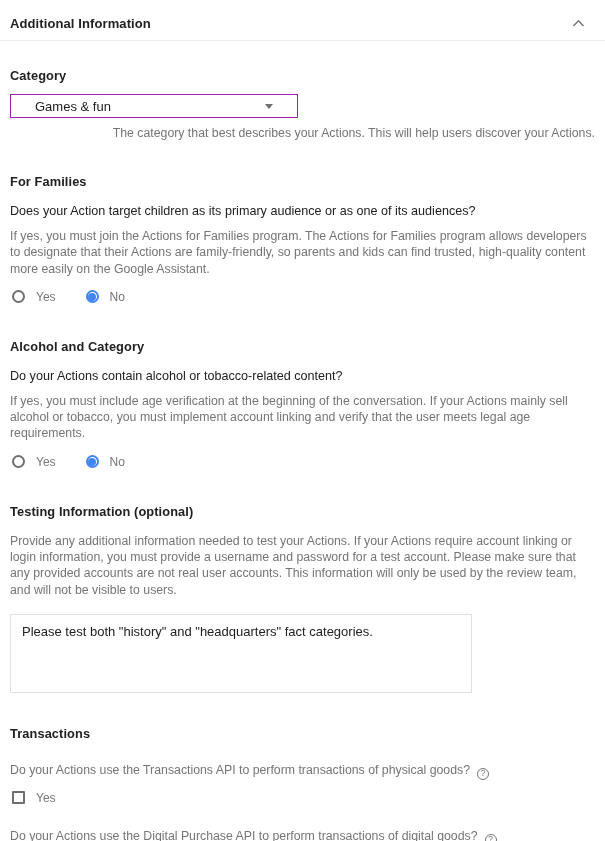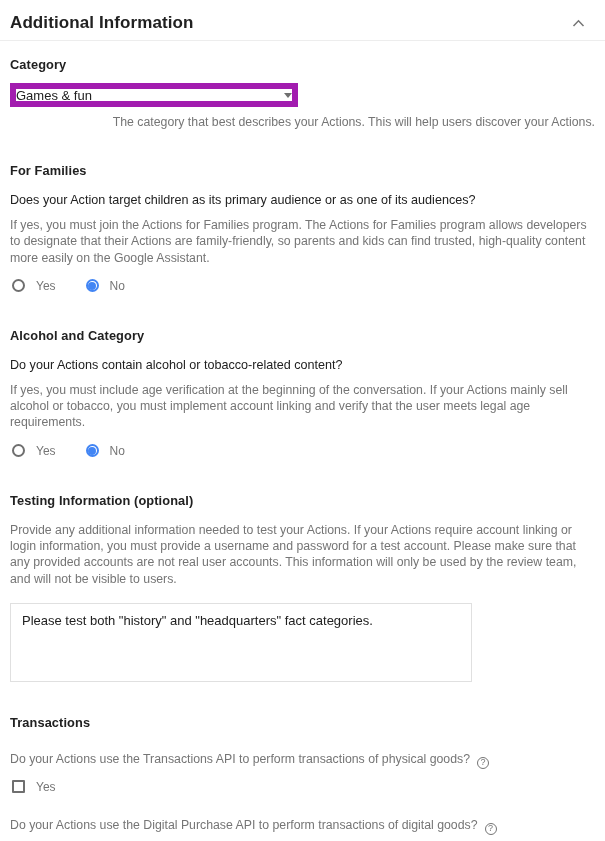--- a/index.html
+++ b/index.html
@@ -6,36 +6,36 @@
   html, body { margin: 0; padding: 0; background: #fff; }
   body {
     width: 605px; height: 841px; overflow: hidden;
     font-family: "Liberation Sans", "DejaVu Sans", sans-serif;
     color: #212121;
   }
   .page { padding: 15px 10px 10px 10px; }
 
   
   .header { display: flex; justify-content: space-between; align-items: center; height: 16px; }
-  .page-title { font-size: 17px; font-weight: bold; color: #212121; letter-spacing: .1px; }
+  .page-title { font-size: 13px; font-weight: bold; color: #212121; letter-spacing: .1px; }
   .chevron-btn { display: inline-flex; align-items: center; padding: 2px 4px; cursor: pointer; margin-right: 6px; }
   .divider { border: none; border-top: 1px solid #ededed; margin: 9px -10px 0 -10px; }
 
   
   .section-title { font-size: 12.8px; font-weight: bold; color: #212121; letter-spacing: .1px; }
   .question { font-size: 12.6px; color: #212121; line-height: 1.32; max-width: 585px; }
   .question.gray { color: #757575; font-size: 12.3px; }
   .helper { font-size: 12.3px; color: #757575; line-height: 1.33; max-width: 585px; }
 
   
   .select-box {
     margin-top: 11px; width: 288px; height: 24px;
-    border: 6px solid #a21caf; background: #fff;
+    border: 1px solid #a21caf; background: #fff;
     display: flex; align-items: center; justify-content: space-between;
-    padding: 0 0; cursor: pointer;
+    padding: 0 24px; cursor: pointer;
   }
   .select-value { font-size: 13px; color: #212121; }
   .caret-down {
     width: 0; height: 0;
     border-left: 4.5px solid transparent; border-right: 4.5px solid transparent;
     border-top: 5px solid #6f6f6f;
   }
 
   
   .radio-row { display: flex; align-items: center; margin-top: 11px; height: 18px; }
@@ -65,21 +65,21 @@
 
   
   .instructions-area {
     display: block; margin-top: 16px; width: 462px; height: 79px;
     border: 1px solid #e0e0e0; padding: 8px 11px;
     font-family: "Liberation Sans", "DejaVu Sans", sans-serif;
     font-size: 13px; color: #212121; resize: none; outline: none; line-height: 1.35;
   }
 
   
-  .mt-cat   { margin-top: 16px; }
+  .mt-cat   { margin-top: 27px; }
   .mt-help1 { margin-top: 7px; text-align: right; }
   .mt-sect  { margin-top: 33px; }
   .mt-q     { margin-top: 14px; }
   .mt-h     { margin-top: 8px; }
   .mt-q2    { margin-top: 21px; }
   .mt-cb    { margin-top: 9px; }
 </style>
 </head>
 <body>
 

